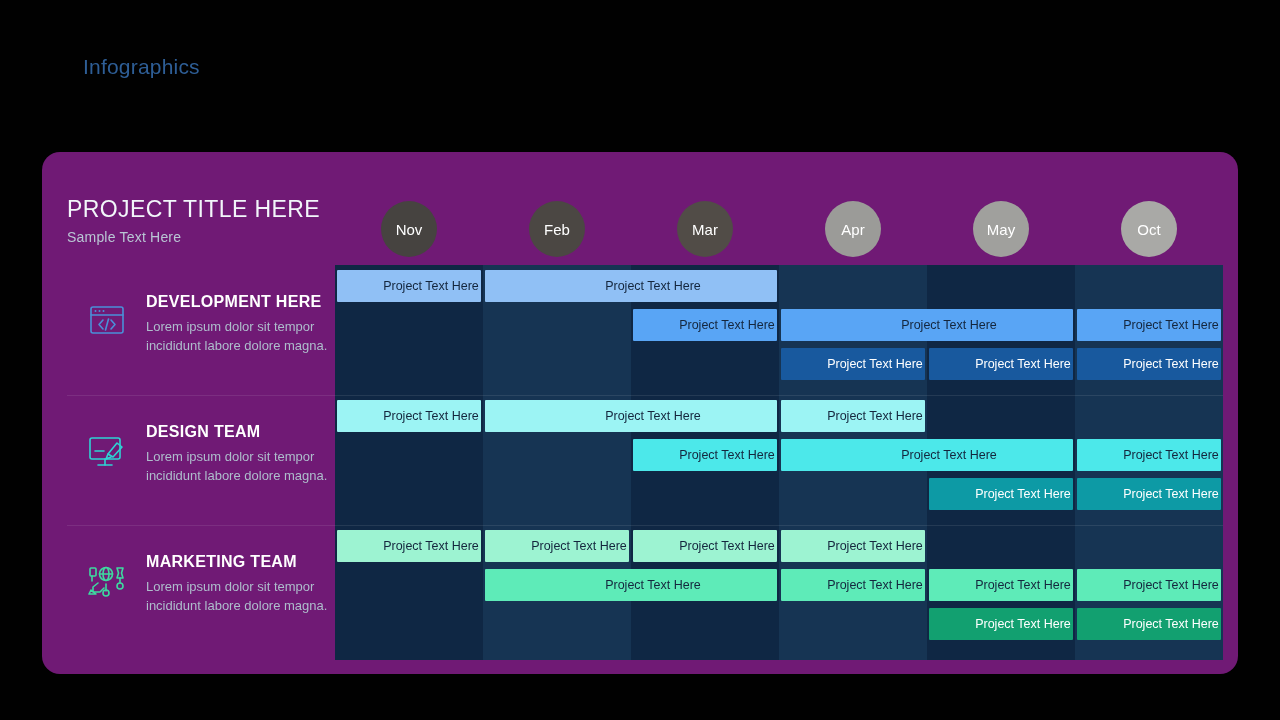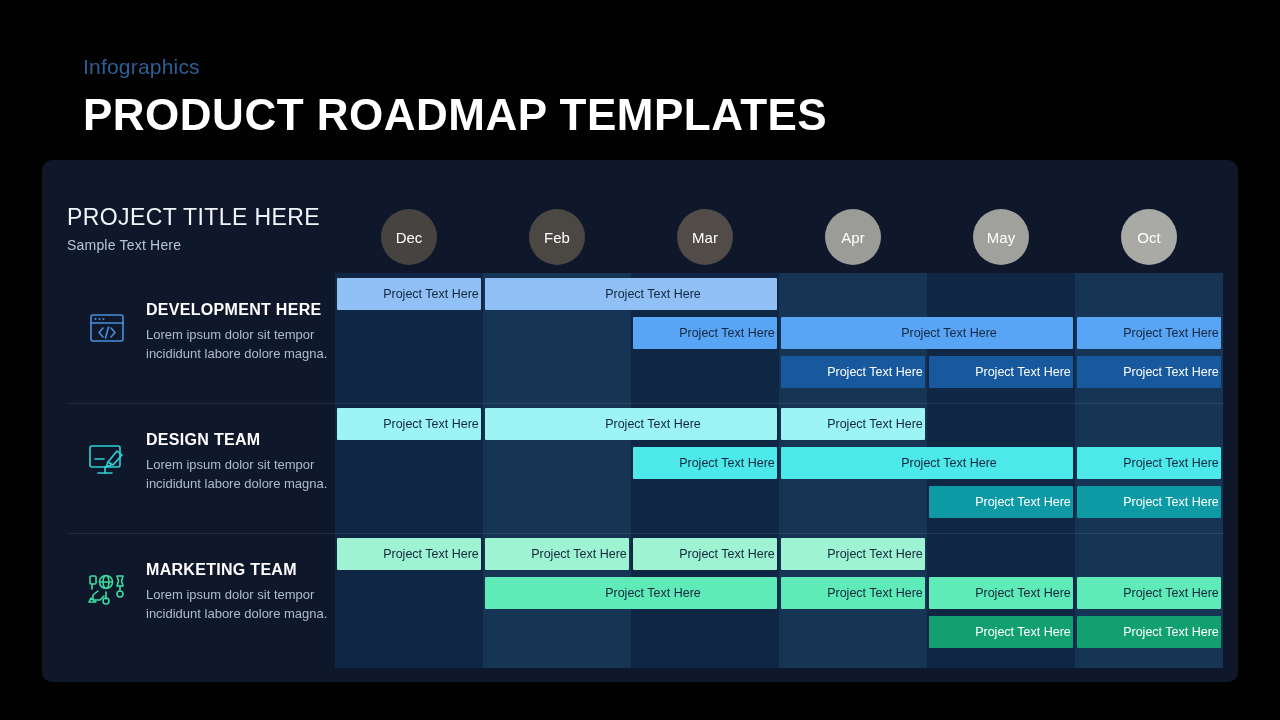--- a/index.html
+++ b/index.html
@@ -18,23 +18,23 @@
     font-size:21px; color:#2e5e96; letter-spacing:.2px;
   }
   .main-title {
     position:absolute; left:83px; top:90px;
     font-size:44px; font-weight:bold; color:#ffffff;
     letter-spacing:.5px; white-space:nowrap;
   }
 
   
   .card {
-    position:absolute; left:42px; top:160px;
+    position:absolute; left:42px; top:152px;
     width:1196px; height:522px;
-    background:#0f172a; border-radius:10px;
+    background:#701a75; border-radius:18px;
   }
 
   .proj-title {
     position:absolute; left:25px; top:44px;
     font-size:23px; color:#f2f6fa; letter-spacing:.4px; white-space:nowrap;
   }
   .proj-sub {
     position:absolute; left:25px; top:77px;
     font-size:14px; color:#b9c6d4; letter-spacing:.2px; white-space:nowrap;
   }
@@ -78,29 +78,28 @@
     position:absolute; left:62px; top:25px; width:200px;
     font-size:13px; line-height:1.45; color:#aebdcc;
   }
 </style>
 </head>
 <body>
 
 <div class="slide">
 
   <div class="kicker">Infographics</div>
-  <div class="main-title">PRODUCT ROADMAP TEMPLATES</div>
 
   <div class="card">
     <div class="proj-title">PROJECT TITLE HERE</div>
     <div class="proj-sub">Sample Text Here</div>
 
     <div class="months" id="months">
         <div class="month" style="left: 46px; background: rgb(70, 67, 64);">
-          <span>Dec</span>
+          <span>Nov</span>
         </div>
         <div class="month" style="left: 194px; background: rgb(75, 71, 67);">
           <span>Feb</span>
         </div>
         <div class="month" style="left: 342px; background: rgb(81, 76, 71);">
           <span>Mar</span>
         </div>
         <div class="month" style="left: 490px; background: rgb(155, 155, 152);">
           <span>Apr</span>
         </div>

